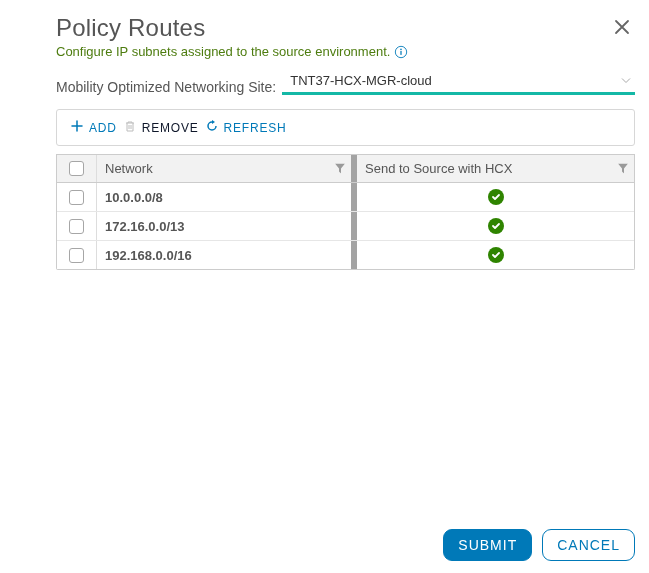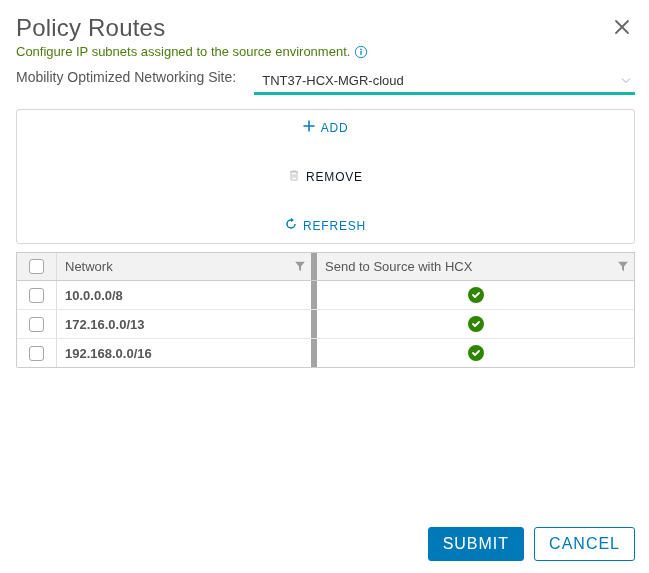--- a/index.html
+++ b/index.html
@@ -7,20 +7,21 @@
       font-family: "Segoe UI", Arial, sans-serif;
       font-size: 13px;
       color: #565656;
       background: #fff;
       width: 649px;
       height: 573px;
       position: relative;
     }
     .dialog {
       padding: 14px 14px 0 16px;
+      margin-left: 40px;
     }
     .header-row {
       display: flex;
       justify-content: space-between;
       align-items: flex-start;
     }
     .title {
       font-size: 24px;
       font-weight: 400;
       color: #555;
@@ -38,23 +39,23 @@
       cursor: pointer;
       padding: 4px;
       color: #666;
     }
     .info-icon {
       color: #0079b8;
       display: inline-flex;
     }
     .site-row {
       display: flex;
-      align-items: flex-start;
+      align-items: flex-end;
       margin-top: 10px;
-      gap: 18px;
+      gap: 6px;
     }
     .site-label {
       font-size: 14px;
       color: #565656;
       white-space: nowrap;
     }
     .site-select {
       flex: 1;
       border: none;
       border-bottom: 3px solid #14b8a6;
@@ -70,23 +71,22 @@
       top: 50%;
       transform: translateY(-50%);
       color: #aaa;
     }
     .toolbar {
       border: 1px solid #d7d7d7;
       border-radius: 3px;
       margin-top: 14px;
       padding: 10px 14px;
       display: flex;
-      gap: 34px;
-      align-items: center;
-      flex-direction: column;
+      gap: 7px;
+      align-items: center;
     }
     .tool-btn {
       display: inline-flex;
       align-items: center;
       gap: 6px;
       font-size: 12px;
       letter-spacing: 0.8px;
       font-weight: 500;
       cursor: pointer;
       background: none;
@@ -148,24 +148,24 @@
       justify-content: center;
     }
     .footer {
       position: absolute;
       bottom: 12px;
       right: 14px;
       display: flex;
       gap: 10px;
     }
     .btn {
-      font-size: 16px;
+      font-size: 14px;
       letter-spacing: 1px;
       padding: 7px 14px;
-      border-radius: 3px;
+      border-radius: 9px;
       cursor: pointer;
       font-weight: 500;
     }
     .btn-primary {
       background: #0079b8;
       color: #fff;
       border: 1px solid #0079b8;
     }
     .btn-secondary {
       background: #fff;

